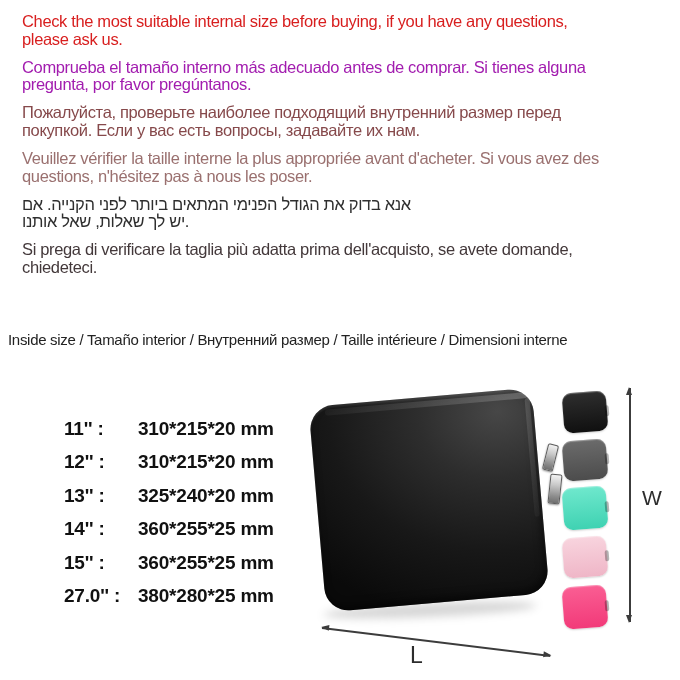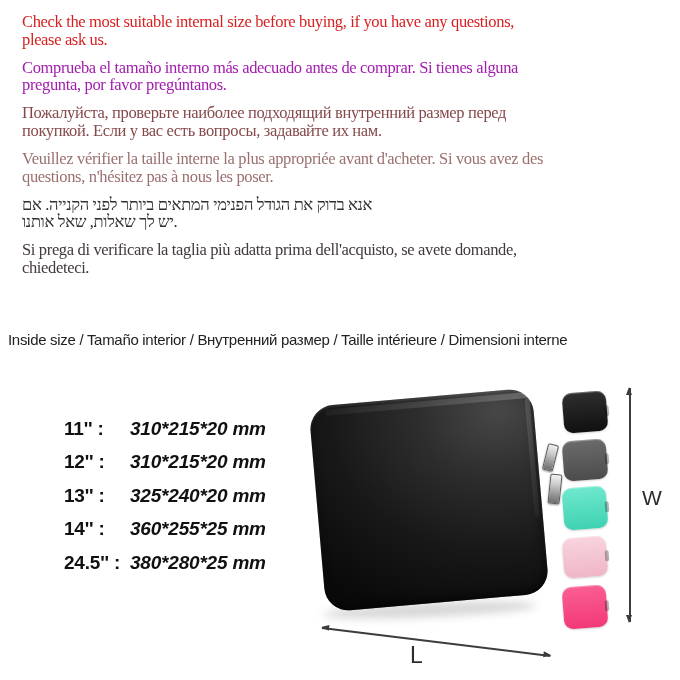--- a/index.html
+++ b/index.html
@@ -5,32 +5,32 @@
   html,body{margin:0;padding:0;}
   body{
     width:680px;height:680px;background:#ffffff;position:relative;overflow:hidden;
     font-family:"Liberation Sans","DejaVu Sans",sans-serif;
     -webkit-font-smoothing:antialiased;
   }
   
   .notices{padding:13px 18px 0 22px;width:650px;}
   .notice{
     margin:0 0 10px 0;font-size:16.5px;line-height:1.08;letter-spacing:-0.35px;
-    white-space:pre-line;font-weight:400;font-family:Liberation Serif, serif;
+    white-space:pre-line;font-weight:400;
   }
   
   .size-header{
     position:absolute;left:8px;top:331px;width:672px;
     font-size:15px;letter-spacing:-0.3px;color:#222;white-space:nowrap;
   }
   
   .size-table{position:absolute;left:64px;top:400px;color:#111;}
   .size-row{height:33.4px;line-height:33.4px;font-size:19px;font-weight:700;letter-spacing:-0.2px;white-space:nowrap;}
   .size-row .sz{display:inline-block;min-width:64px;margin-top:12px;}
-  .size-row .dims{display:inline-block;margin-left:2px;font-style:italic;}
+  .size-row .dims{display:inline-block;margin-left:10px;}
   
   #diagram-layer{position:absolute;left:0;top:0;width:680px;height:680px;pointer-events:none;}
   .sleeve-shadow{
     position:absolute;left:323px;top:603px;width:214px;height:14px;border-radius:50%;
     background:rgba(0,0,0,0.16);filter:blur(4px);transform:rotate(-2.5deg);
   }
   .sleeve{
     position:absolute;left:317px;top:397px;width:224px;height:206px;border-radius:24px;
     transform:rotate(-5deg);
     background:radial-gradient(140% 125% at 84% 10%, #474747 0%, #2d2d2d 26%, #181818 54%, #0a0a0a 82%);
@@ -109,21 +109,24 @@
   <div class="size-row">
     <span class="sz">12'' :</span><span class="dims">310*215*20 mm</span>
   </div>
   <div class="size-row">
     <span class="sz">13'' :</span><span class="dims">325*240*20 mm</span>
   </div>
   <div class="size-row">
     <span class="sz">14'' :</span><span class="dims">360*255*25 mm</span>
   </div>
   <div class="size-row">
-    <span class="sz">24.5'' :</span><span class="dims">380*280*25 mm</span>
+    <span class="sz">15'' :</span><span class="dims">360*255*25 mm</span>
+  </div>
+  <div class="size-row">
+    <span class="sz">27.0'' :</span><span class="dims">380*280*25 mm</span>
   </div>
 </div>
 
 <div id="diagram-layer">
   <div class="sleeve-shadow"></div>
   <div class="sleeve">
     <div class="zipper-line"></div>
     <div class="zipper-side"></div>
   </div>
   <div class="zip-pull p1"></div>

